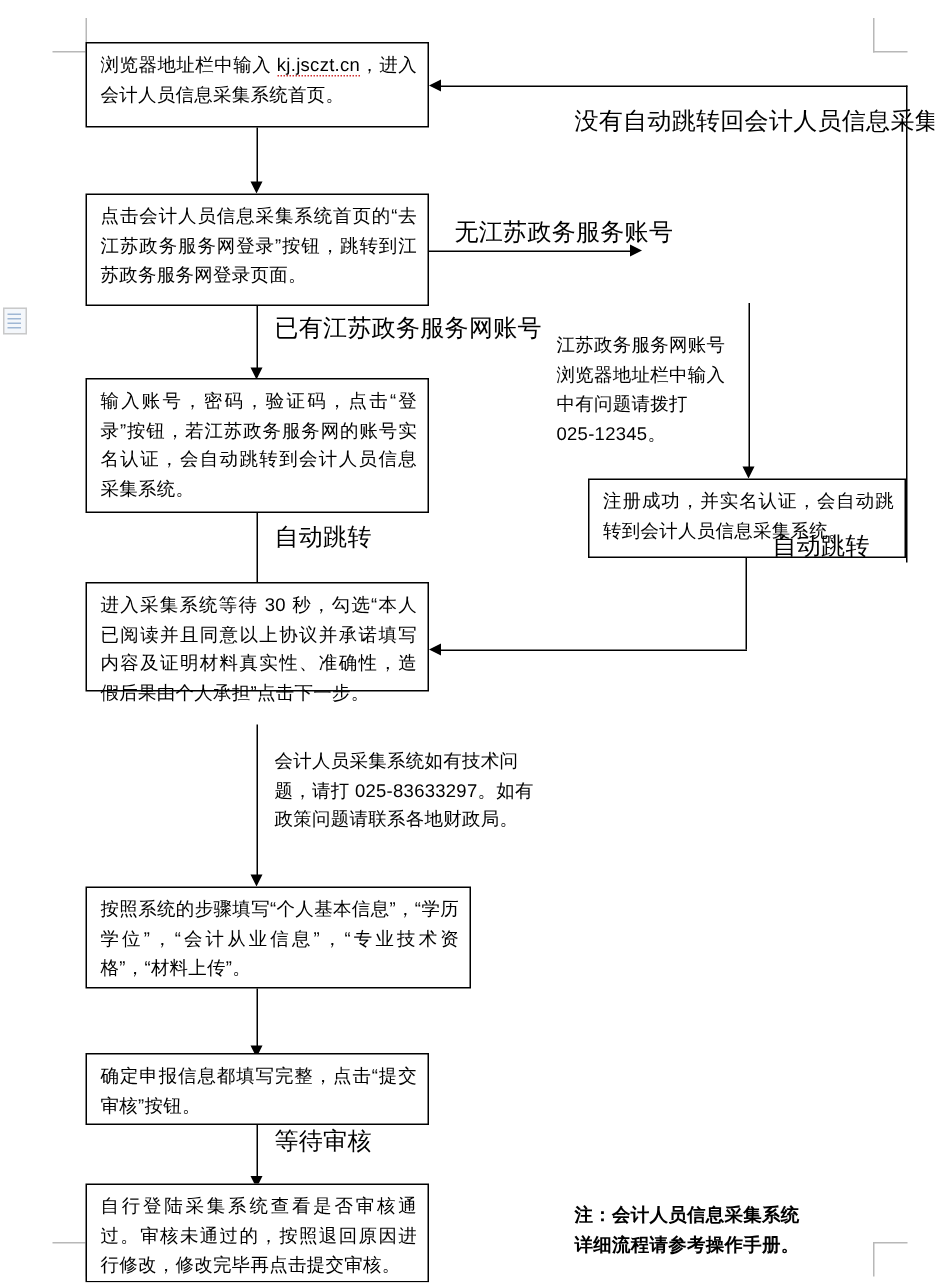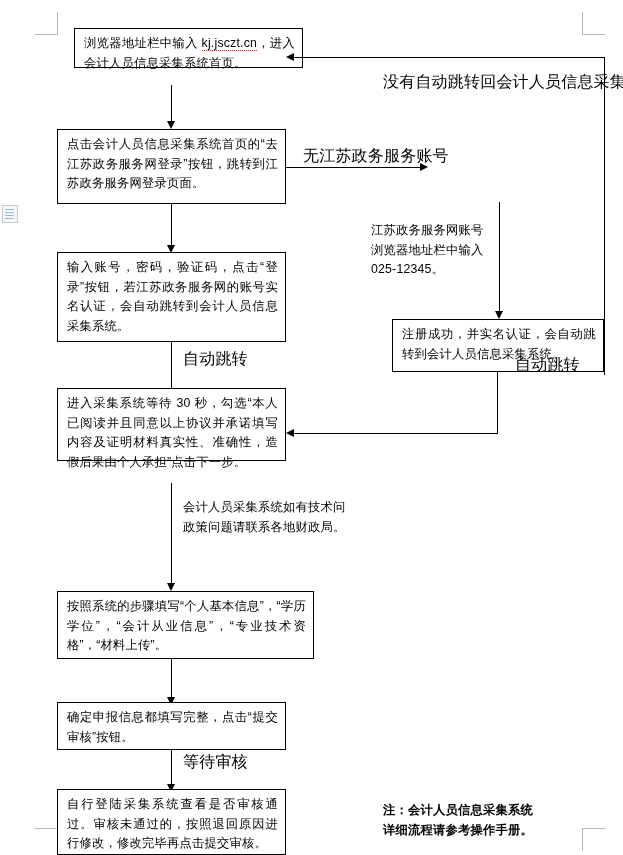--- a/index.html
+++ b/index.html
@@ -111,21 +111,21 @@
 <body>
 
 <div id="page">
 
   <div class="corner tl"></div>
   <div class="corner tr"></div>
   <div class="corner bl"></div>
   <div class="corner br"></div>
   <div class="marginicon"></div>
 
-  <div class="box" style="left:74px; top:28px; width:229px; height:40px;">
+  <div class="box" style="left:57px; top:28px; width:229px; height:57px;">
     <span>浏览器地址栏中输入 </span><span class="url-underline">kj.jsczt.cn</span><span>，进入会计人员信息采集系统首页。</span>
   </div>
 
   <div class="conn vline" style="left:171px; top:85px; height:40px;"></div>
   <div class="arrow down" style="left:167px; top:121px;"></div>
 
   <div class="conn vline" style="left:604px; top:57px; height:318px;"></div>
   <div class="conn hline" style="left:294px; top:57px; width:311px;"></div>
   <div class="arrow left" style="left:286px; top:53px;"></div>
   <div class="label" style="left:383px; top:72px;">没有自动跳转回会计人员信息采集系统</div>
@@ -133,49 +133,52 @@
   <div class="box" style="left:57px; top:129px; width:229px; height:75px;">点击会计人员信息采集系统首页的“去江苏政务服务网登录”按钮，跳转到江苏政务服务网登录页面。</div>
 
   <div class="conn hline" style="left:286px; top:167px; width:136px;"></div>
   <div class="arrow right" style="left:420px; top:163px;"></div>
   <div class="label" style="left:303px; top:146px;">无江苏政务服务账号</div>
 
 
   <div class="note" style="left:371px; top:221px; width:180px;">
     <div>江苏政务服务网账号</div>
     <div>浏览器地址栏中输入</div>
+    <div>中有问题请拨打</div>
     <div>025-12345。</div>
   </div>
 
   <div class="conn vline" style="left:499px; top:202px; height:113px;"></div>
   <div class="arrow down" style="left:495px; top:311px;"></div>
 
   <div class="box" style="left:392px; top:319px; width:212px; height:53px;">注册成功，并实名认证，会自动跳转到会计人员信息采集系统。</div>
 
   <div class="conn vline" style="left:497px; top:372px; height:61px;"></div>
   <div class="conn hline" style="left:294px; top:433px; width:204px;"></div>
   <div class="arrow left" style="left:286px; top:429px;"></div>
   <div class="label" style="left:515px; top:355px;">自动跳转</div>
 
   <div class="conn vline" style="left:171px; top:204px; height:47px;"></div>
   <div class="arrow down" style="left:167px; top:245px;"></div>
+  <div class="label" style="left:183px; top:210px;">已有江苏政务服务网账号</div>
 
   <div class="box" style="left:57px; top:252px; width:229px; height:90px;">输入账号，密码，验证码，点击“登录”按钮，若江苏政务服务网的账号实名认证，会自动跳转到会计人员信息采集系统。</div>
 
   <div class="conn vline" style="left:171px; top:342px; height:50px;"></div>
   <div class="arrow down" style="left:167px; top:388px;"></div>
   <div class="label" style="left:183px; top:349px;">自动跳转</div>
 
   <div class="box" style="left:57px; top:388px; width:229px; height:73px;">进入采集系统等待 30 秒，勾选“本人已阅读并且同意以上协议并承诺填写内容及证明材料真实性、准确性，造假后果由个人承担”点击下一步。</div>
 
   <div class="conn vline" style="left:171px; top:483px; height:104px;"></div>
   <div class="arrow down" style="left:167px; top:583px;"></div>
 
   <div class="note" style="left:183px; top:498px; width:230px;">
     <div>会计人员采集系统如有技术问</div>
+    <div>题，请打 025-83633297。如有</div>
     <div>政策问题请联系各地财政局。</div>
   </div>
 
   <div class="box" style="left:57px; top:591px; width:257px; height:68px;">按照系统的步骤填写“个人基本信息”，“学历学位”，“会计从业信息”，“专业技术资格”，“材料上传”。</div>
 
   <div class="conn vline" style="left:171px; top:659px; height:42px;"></div>
   <div class="arrow down" style="left:167px; top:697px;"></div>
 
   <div class="box" style="left:57px; top:702px; width:229px; height:48px;">确定申报信息都填写完整，点击“提交审核”按钮。</div>
 

